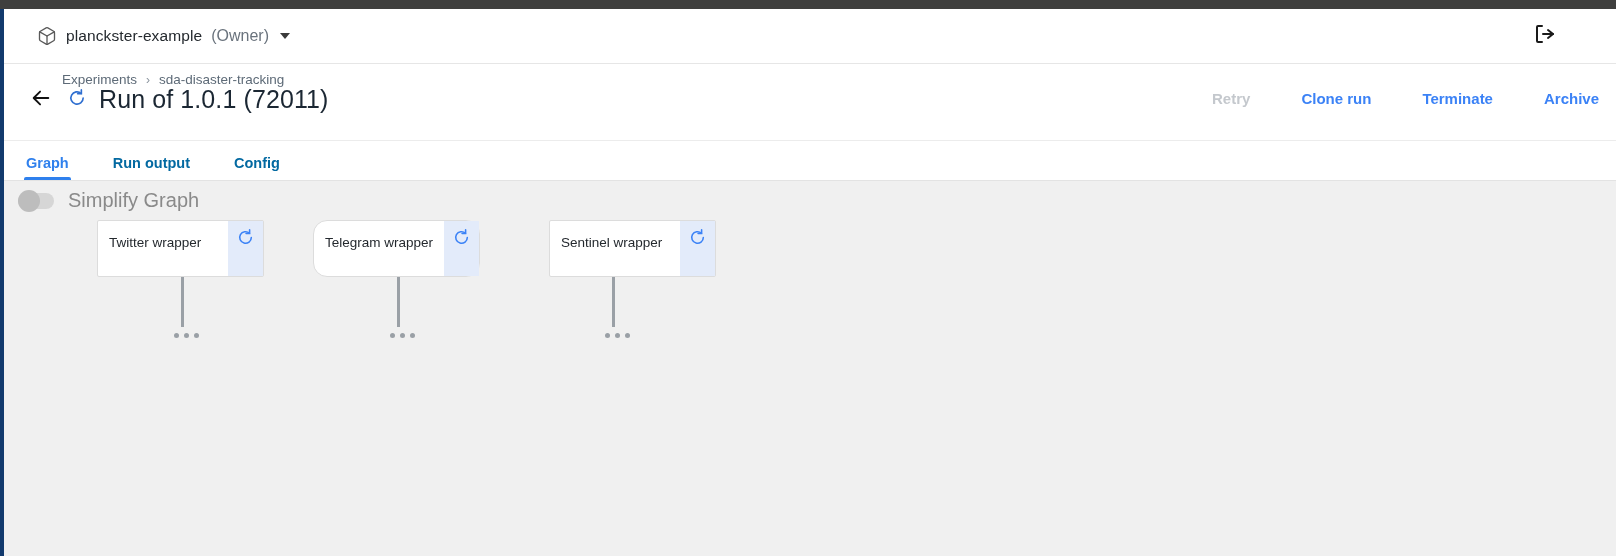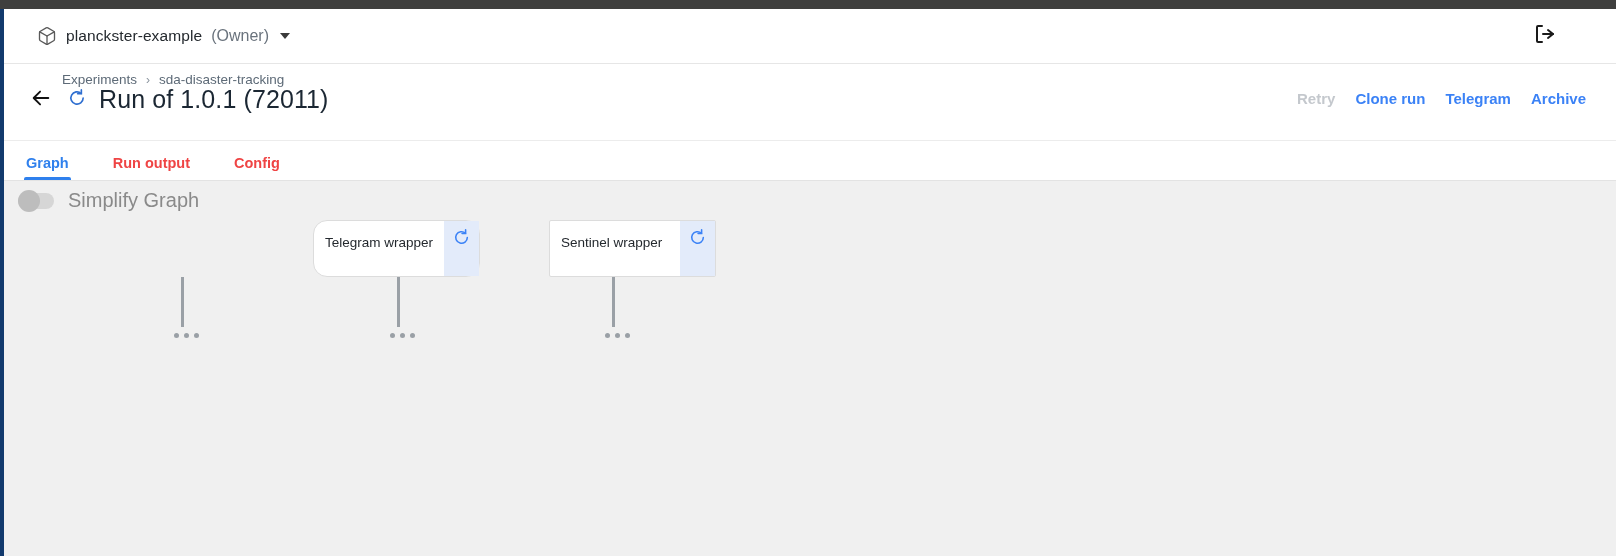--- a/index.html
+++ b/index.html
@@ -127,25 +127,25 @@
   .run-title {
     font-size: 25px;
     color: #1b2733;
     font-weight: 400;
     letter-spacing: 0.1px;
     white-space: nowrap;
   }
 
   .actions {
     position: absolute;
-    right: 30px;
+    right: 17px;
     top: 26px;
     display: flex;
     align-items: flex-start;
-    gap: 20px;
+    gap: 51px;
   }
   .action-link {
     font-size: 15px;
     font-weight: bold;
     color: #3b82f6;
     cursor: pointer;
     white-space: nowrap;
   }
   .action-link.disabled {
     color: #c4c8cd;
@@ -159,21 +159,21 @@
     background: #ffffff;
     border-bottom: 1px solid #e3e3e3;
     display: flex;
     align-items: flex-end;
     padding-left: 22px;
   }
   .tab {
     position: relative;
     font-size: 14.5px;
     font-weight: bold;
-    color: #ef4444;
+    color: #0369a1;
     padding: 0 0 9px 0;
     margin-right: 44px;
     cursor: pointer;
     white-space: nowrap;
   }
   .tab.active { color: #2f80ed; }
   .tab.active::after {
     content: "";
     position: absolute;
     left: -2px; right: -2px; bottom: 0;
@@ -326,80 +326,93 @@
             <polyline points="17.8 1.2 17.8 6.3 12.8 6.3"></polyline>
           </svg>
         </span>
       </span>
       <span class="run-title">Run of 1.0.1 (72011)</span>
     </div>
 
     <div class="actions">
       <span class="action-link disabled">Retry</span>
       <span class="action-link">Clone run</span>
-      <span class="action-link">Telegram</span>
+      <span class="action-link">Terminate</span>
       <span class="action-link">Archive</span>
     </div>
   </div>
 
   <div class="tab-bar">
     <div class="tab active">Graph</div>
     <div class="tab">Run output</div>
     <div class="tab">Config</div>
   </div>
 
   <div class="graph-canvas">
 
     <div class="simplify-row">
       <div class="toggle">
         <span class="knob"></span>
       </div>
       <span class="simplify-label">Simplify Graph</span>
     </div>
 
-    <div class="edge" style="left:177px; top:96px; height:50px;"></div>
-    <div class="ellipsis" style="left:170px; top:152px;">
-      <span></span>
-      <span></span>
-      <span></span>
-    </div>
-
-    <div class="node" style="left:309px; top:39px;border-radius:14px;">
+    <div class="node" style="left:93px; top:39px;">
       <div class="node-body">
-        <span class="node-label">Telegram wrapper</span>
+        <span class="node-label">Twitter wrapper</span>
       </div>
       <div class="node-status">
         <span>
           <svg width="17" height="17" viewBox="0 0 24 24" fill="none" stroke="#3b82f6" stroke-width="2.2" stroke-linecap="round">
             <path d="M20.2 12a8.2 8.2 0 1 1-2.6-6"></path>
             <polyline points="17.8 1.2 17.8 6.3 12.8 6.3"></polyline>
           </svg>
         </span>
       </div>
     </div>
-    <div class="edge" style="left:393px; top:96px; height:50px;"></div>
-    <div class="ellipsis" style="left:386px; top:152px;">
-      <span></span>
-      <span></span>
-      <span></span>
-    </div>
-
-    <div class="node" style="left:545px; top:39px;">
+    <div class="edge" style="left:177px; top:96px; height:50px;"></div>
+    <div class="ellipsis" style="left:170px; top:152px;">
+      <span></span>
+      <span></span>
+      <span></span>
+    </div>
+
+    <div class="node" style="left:309px; top:39px;border-radius:14px;">
       <div class="node-body">
-        <span class="node-label">Sentinel wrapper</span>
+        <span class="node-label">Telegram wrapper</span>
       </div>
       <div class="node-status">
         <span>
           <svg width="17" height="17" viewBox="0 0 24 24" fill="none" stroke="#3b82f6" stroke-width="2.2" stroke-linecap="round">
             <path d="M20.2 12a8.2 8.2 0 1 1-2.6-6"></path>
             <polyline points="17.8 1.2 17.8 6.3 12.8 6.3"></polyline>
           </svg>
         </span>
       </div>
     </div>
+    <div class="edge" style="left:393px; top:96px; height:50px;"></div>
+    <div class="ellipsis" style="left:386px; top:152px;">
+      <span></span>
+      <span></span>
+      <span></span>
+    </div>
+
+    <div class="node" style="left:545px; top:39px;">
+      <div class="node-body">
+        <span class="node-label">Sentinel wrapper</span>
+      </div>
+      <div class="node-status">
+        <span>
+          <svg width="17" height="17" viewBox="0 0 24 24" fill="none" stroke="#3b82f6" stroke-width="2.2" stroke-linecap="round">
+            <path d="M20.2 12a8.2 8.2 0 1 1-2.6-6"></path>
+            <polyline points="17.8 1.2 17.8 6.3 12.8 6.3"></polyline>
+          </svg>
+        </span>
+      </div>
+    </div>
     <div class="edge" style="left:608px; top:96px; height:50px;"></div>
     <div class="ellipsis" style="left:601px; top:152px;">
       <span></span>
       <span></span>
       <span></span>
     </div>
 
   </div>
 </div>
 

